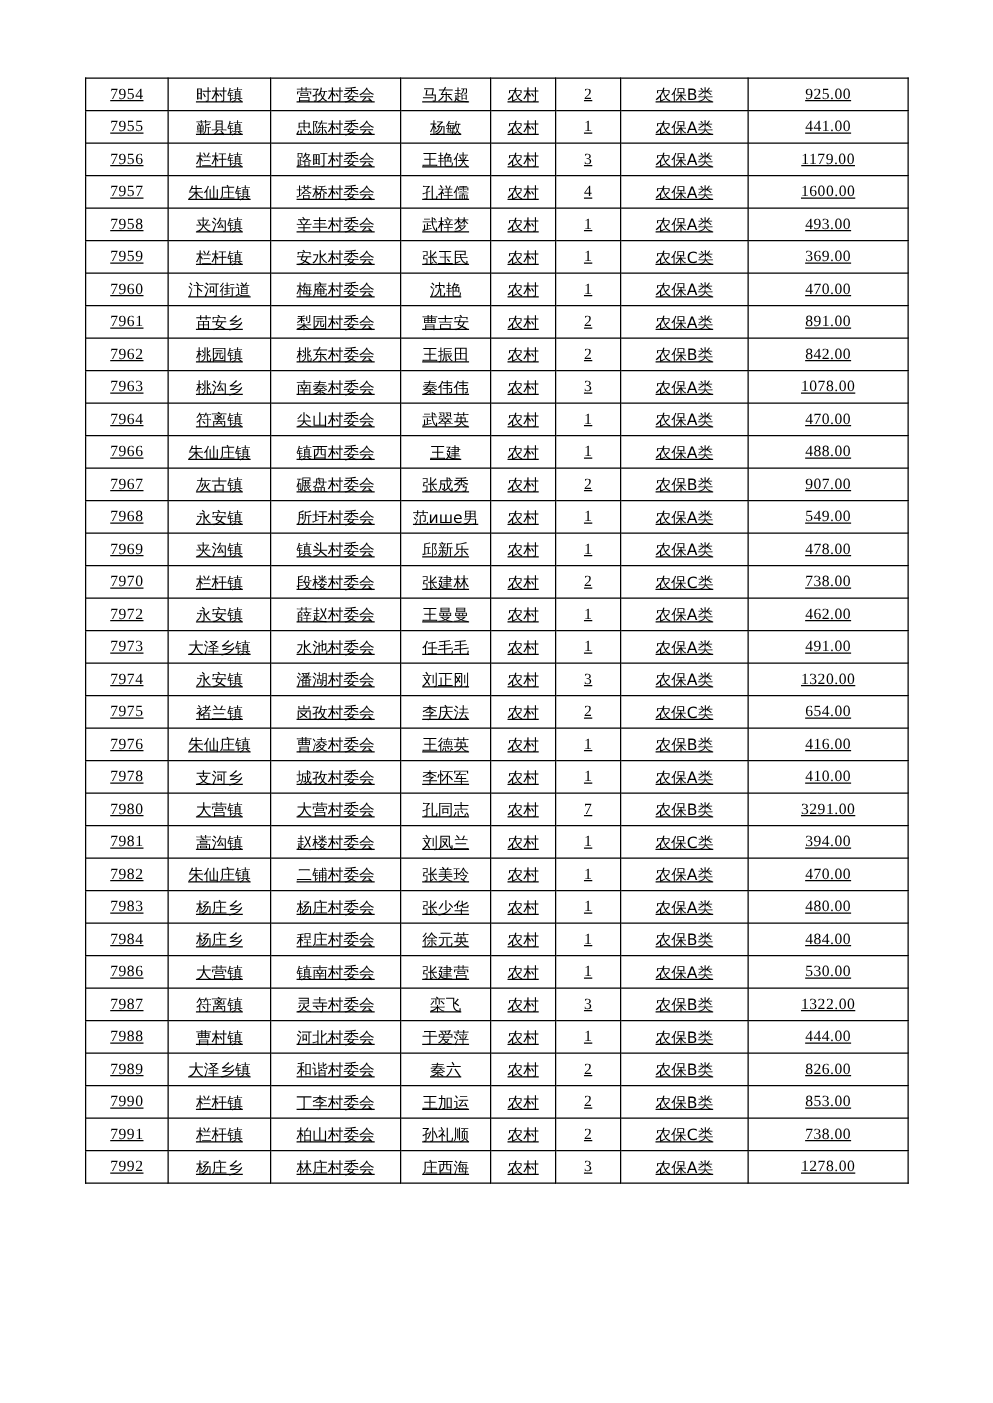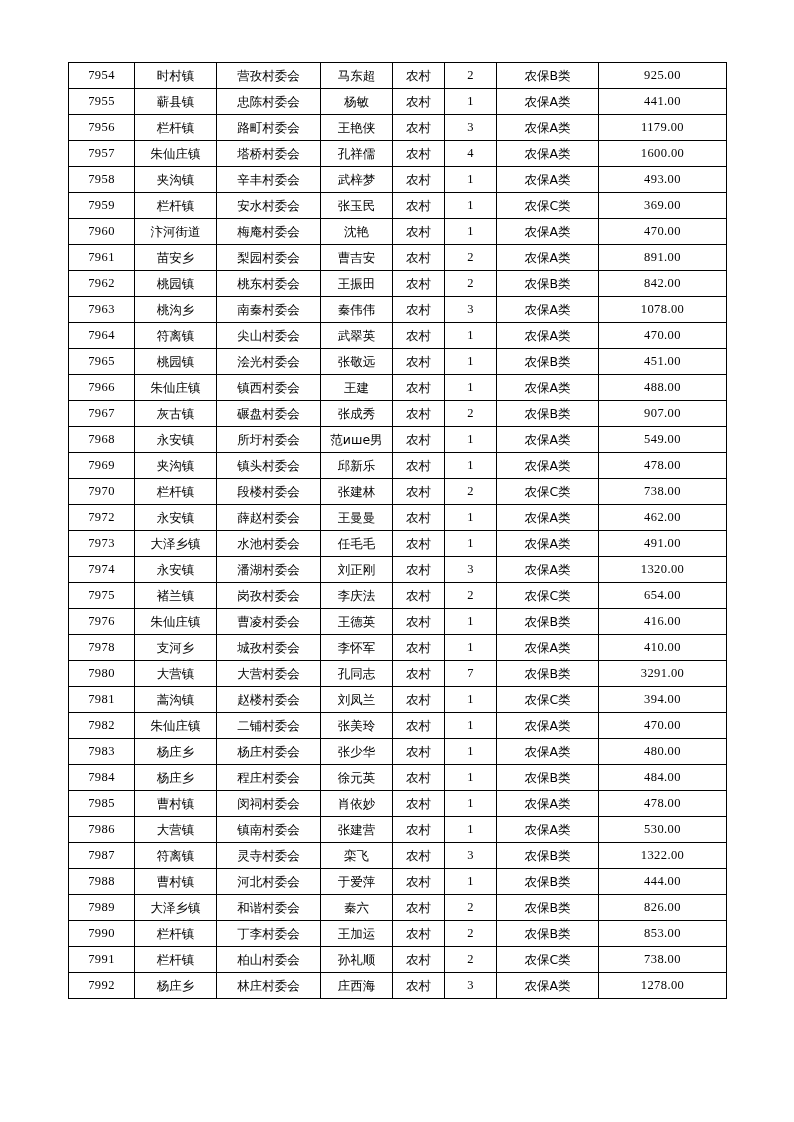--- a/index.html
+++ b/index.html
@@ -12,20 +12,21 @@
     height: 1122px;
     font-family: "Liberation Serif", "DejaVu Serif", serif;
     color: #000000;
   }
   .page {
     position: relative;
     width: 794px;
     height: 1122px;
     box-sizing: border-box;
     padding: 62px 68px 12px 68px;
+    text-decoration: underline;
   }
   table.data-table {
     border-collapse: collapse;
     width: 658px;
     table-layout: fixed;
   }
   table.data-table td {
     border: 1px solid #000000;
     height: 25px;
     line-height: 25px;
@@ -174,30 +175,20 @@
           <td class="cell-id">7964</td>
           <td class="cell-cn">符离镇</td>
           <td class="cell-cn">尖山村委会</td>
           <td class="cell-cn">武翠英</td>
           <td class="cell-cn">农村</td>
           <td class="cell-num">1</td>
           <td class="cell-cn">农保A类</td>
           <td class="cell-amt">470.00</td>
         </tr>
         <tr>
-          <td class="cell-id">7965</td>
-          <td class="cell-cn">桃园镇</td>
-          <td class="cell-cn">浍光村委会</td>
-          <td class="cell-cn">张敬远</td>
-          <td class="cell-cn">农村</td>
-          <td class="cell-num">1</td>
-          <td class="cell-cn">农保B类</td>
-          <td class="cell-amt">451.00</td>
-        </tr>
-        <tr>
           <td class="cell-id">7966</td>
           <td class="cell-cn">朱仙庄镇</td>
           <td class="cell-cn">镇西村委会</td>
           <td class="cell-cn">王建</td>
           <td class="cell-cn">农村</td>
           <td class="cell-num">1</td>
           <td class="cell-cn">农保A类</td>
           <td class="cell-amt">488.00</td>
         </tr>
         <tr>
@@ -342,30 +333,20 @@
         </tr>
         <tr>
           <td class="cell-id">7984</td>
           <td class="cell-cn">杨庄乡</td>
           <td class="cell-cn">程庄村委会</td>
           <td class="cell-cn">徐元英</td>
           <td class="cell-cn">农村</td>
           <td class="cell-num">1</td>
           <td class="cell-cn">农保B类</td>
           <td class="cell-amt">484.00</td>
-        </tr>
-        <tr>
-          <td class="cell-id">7985</td>
-          <td class="cell-cn">曹村镇</td>
-          <td class="cell-cn">闵祠村委会</td>
-          <td class="cell-cn">肖依妙</td>
-          <td class="cell-cn">农村</td>
-          <td class="cell-num">1</td>
-          <td class="cell-cn">农保A类</td>
-          <td class="cell-amt">478.00</td>
         </tr>
         <tr>
           <td class="cell-id">7986</td>
           <td class="cell-cn">大营镇</td>
           <td class="cell-cn">镇南村委会</td>
           <td class="cell-cn">张建营</td>
           <td class="cell-cn">农村</td>
           <td class="cell-num">1</td>
           <td class="cell-cn">农保A类</td>
           <td class="cell-amt">530.00</td>

